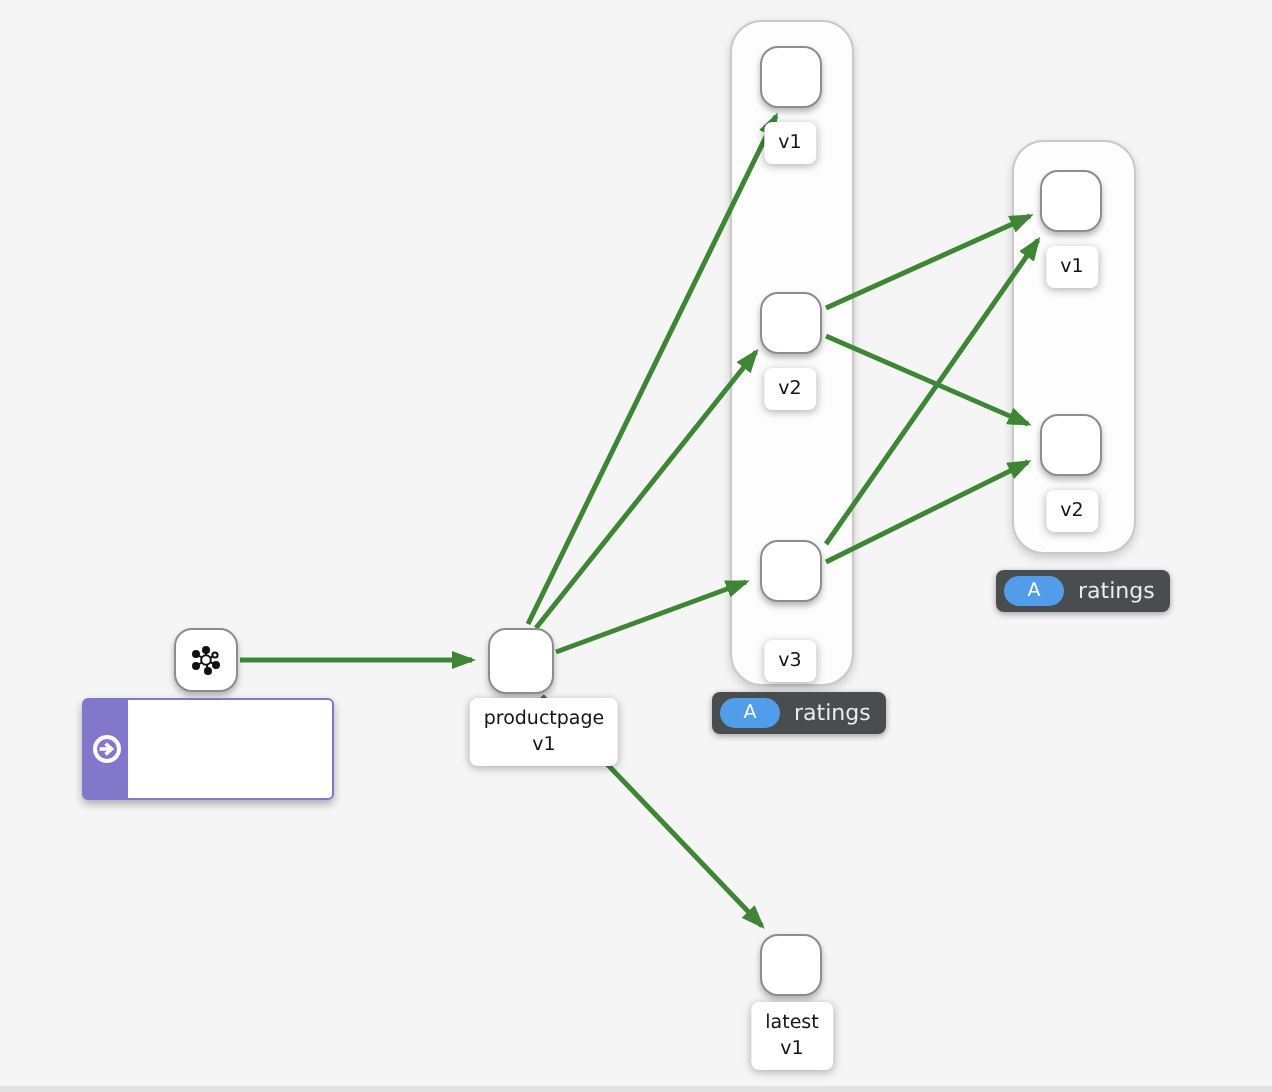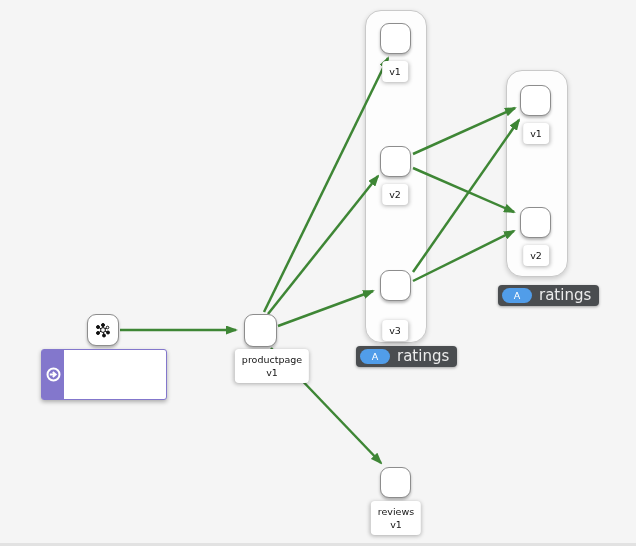--- a/index.html
+++ b/index.html
@@ -48,21 +48,21 @@
   .badge{
     position:absolute;height:21px;background:var(--badge-bg);border-radius:4px;
     box-shadow:0 1px 3px rgba(0,0,0,.35);
     display:flex;align-items:center;padding:0 8px 0 4px;
   }
   .badge .pill{
     width:30px;height:15px;border-radius:8px;background:var(--badge-blue);
     color:#fff;font-size:9.5px;display:flex;align-items:center;justify-content:center;
     margin-right:7px;
   }
-  .badge .btext{color:#ececec;font-size:15px;line-height:21px;}
+  .badge .btext{color:#ececec;font-size:11px;line-height:21px;}
 
   
   .gwlabel{
     position:absolute;left:41px;top:349px;width:126px;height:51px;
     background:#fff;border:1.5px solid var(--purple);border-radius:3px;
     box-shadow:0 2px 4px rgba(0,0,0,.3);display:flex;
   }
   .gwband{
     width:22px;background:var(--purple);border-radius:1px 0 0 1px;
     display:flex;align-items:center;justify-content:center;flex:0 0 22px;
@@ -152,21 +152,21 @@
 
   <div class="nlabel" style="left:536px;top:123px;">v1</div>
   <div class="nlabel" style="left:536px;top:245px;">v2</div>
 
   <div class="nlabel" style="left:260px;top:349px;margin-left:12px;">
     <div>productpage</div>
     <div>v1</div>
   </div>
 
   <div class="nlabel" style="left:396px;top:501px;">
-    <div>reviews</div>
+    <div>latest</div>
     <div>v1</div>
   </div>
 
   <div class="gwlabel">
     <div class="gwband">
       <svg width="15" height="15" viewBox="0 0 15 15">
         <circle cx="7.5" cy="7.5" r="6" fill="none" stroke="#fff" stroke-width="2"></circle>
         <path d="M3.8,7.5 H8.6 M6.8,4.8 L9.8,7.5 L6.8,10.2" fill="none" stroke="#fff" stroke-width="1.8"></path>
       </svg>
     </div>

